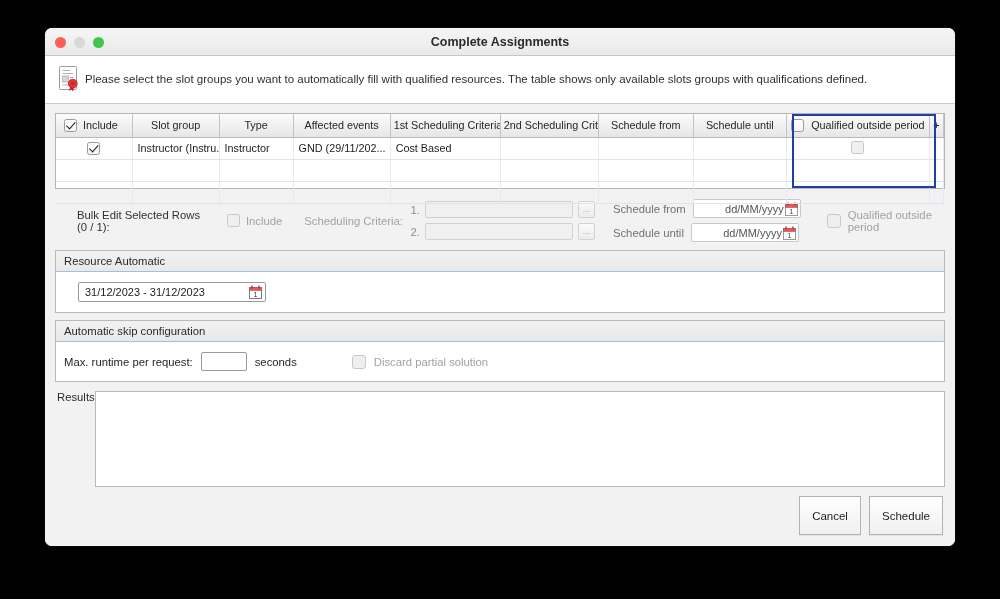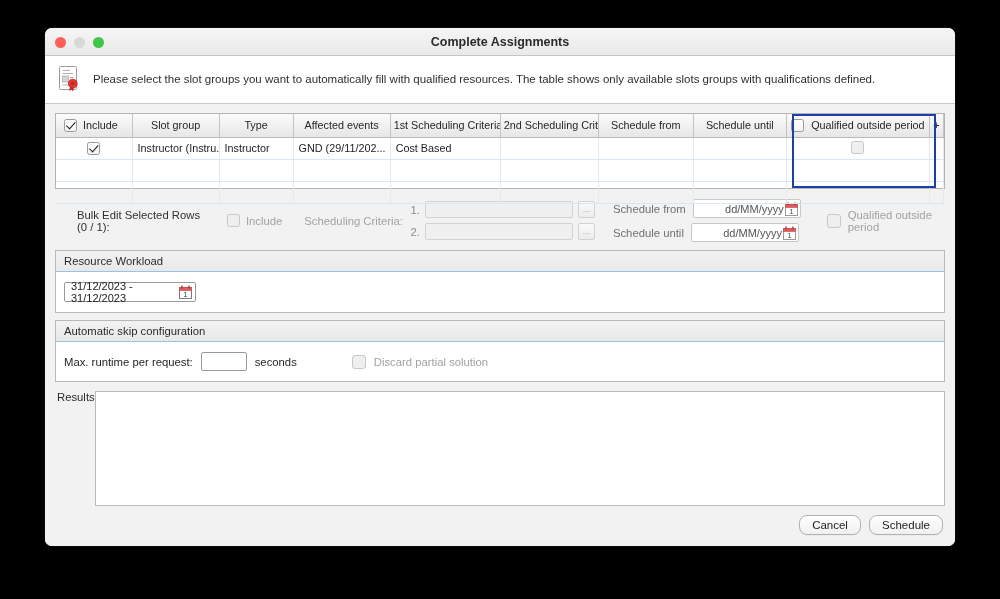--- a/index.html
+++ b/index.html
@@ -36,21 +36,21 @@
   .light.green { background: #40c74b; }
   .title {
     text-align: center; line-height: 28px;
     font-size: 12.5px; font-weight: bold; color: #2b2b2b;
   }
   
   .banner {
     background: #ffffff;
     border-bottom: 1px solid #c9c9c9;
     padding: 9px 16px 10px 12px;
-    display: flex; align-items: center; gap: 10px;
+    display: flex; align-items: center; gap: 2px;
     flex: 0 0 auto;
   }
   .banner-text { font-size: 11.5px; color: #2f2f2f; }
   .doc-icon { width: 26px; height: 28px; position: relative; flex: 0 0 auto; }
   
   .content {
     flex: 1 1 auto;
     background: #f2f2f2;
     padding: 9px 10px 0 10px;
     display: flex; flex-direction: column;
@@ -157,21 +157,22 @@
   }
   .panel-title {
     background: linear-gradient(to bottom,#f2f2f2,#e8e8e8);
     border-bottom: 1px solid #9fc0e0;
     padding: 4px 8px;
     font-size: 11.3px; color: #2b2b2b;
   }
   .panel-body { padding: 10px 8px; display: flex; align-items: center; }
   .rw-text { font-size: 11.3px; color: #2b2b2b; }
   .rw-date {
-    width: 132px; height: 20px;
+    margin-left: 14px;
+    width: 188px; height: 20px;
     border: 1px solid #9a9a9a; background: #fff; border-radius: 2px;
     display: flex; align-items: center; justify-content: space-between;
     padding: 0 2px 0 6px;
   }
   .rw-date span { font-size: 11px; color: #1d1d1d; }
   .two-panels { display: flex; gap: 8px; margin-top: 7px; flex: 0 0 auto; }
   .two-panels .panel { flex: 1 1 0; }
   .cfg-row { display: flex; align-items: center; }
   .cfg-item { display: flex; align-items: center; gap: 8px; font-size: 11.3px; color: #262626; }
   .cfg-item.dimmed { color: #a2a2a2; }
@@ -184,22 +185,22 @@
   .results-label { font-size: 11.3px; color: #2b2b2b; padding: 0 0 4px 2px; }
   .results-box { flex: 1 1 auto; background: #fff; border: 1px solid #b9b9b9; min-height: 0; }
   
   .footer {
     flex: 0 0 auto;
     padding: 9px 12px 11px 12px;
     display: flex; justify-content: flex-end; gap: 8px;
     background: #f2f2f2;
   }
   .btn {
-    min-width: 62px; height: 20px;
-    border: 1px solid #b2b2b2; border-radius: 8px;
+    min-width: 62px; height: 39px;
+    border: 1px solid #b2b2b2; border-radius: 0;
     background: linear-gradient(to bottom,#ffffff,#f0f0f0);
     font-size: 11.5px; color: #1d1d1d;
     font-family: "Liberation Sans", sans-serif;
     padding: 0 12px;
     box-shadow: 0 0.5px 0.5px rgba(0,0,0,0.06);
   }
 </style>
 </head>
 <body>
 
@@ -371,21 +372,21 @@
           </span>
         </div>
       </div>
       <div class="qual-outside">
         <span class="cb dim big"></span>
         <span>Qualified outside period</span>
       </div>
     </div>
 
     <div class="panel">
-      <div class="panel-title">Resource Workload</div>
+      <div class="panel-title">Resource Automatic</div>
       <div class="panel-body">
         <span class="rw-date">
           <span>31/12/2023 - 31/12/2023</span>
           <span class="cal-icon">
             <svg width="15" height="16" viewBox="0 0 15 16">
               <rect x="1.5" y="3.5" width="12" height="11" fill="#fff" stroke="#7a7a7a" stroke-width="1"></rect>
               <rect x="1.5" y="3.5" width="12" height="3" fill="#e05c5c" stroke="#c24b4b" stroke-width="0.6"></rect>
               <line x1="4" y1="1.5" x2="4" y2="4.5" stroke="#b33" stroke-width="1.4"></line>
               <line x1="11" y1="1.5" x2="11" y2="4.5" stroke="#b33" stroke-width="1.4"></line>
               <text x="7.5" y="13" font-size="7" fill="#333" text-anchor="middle" font-family="Liberation Sans, sans-serif">1</text>

